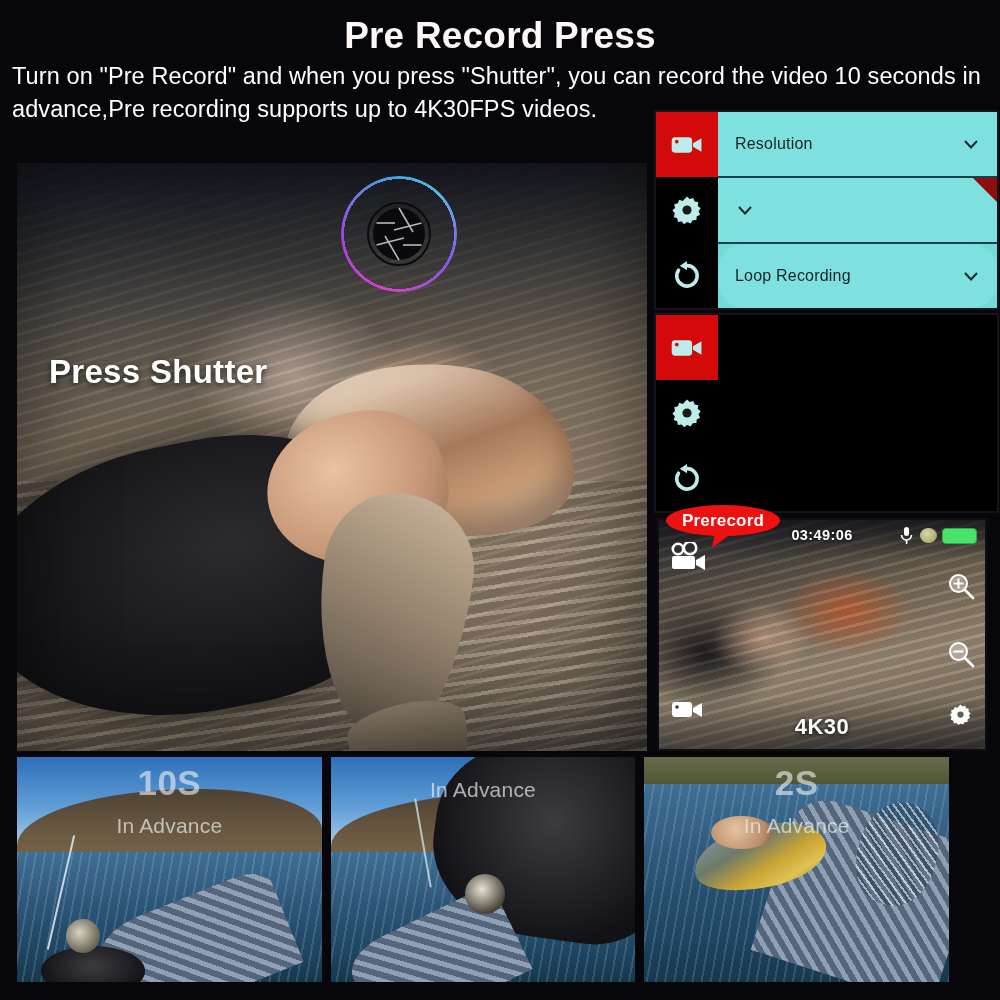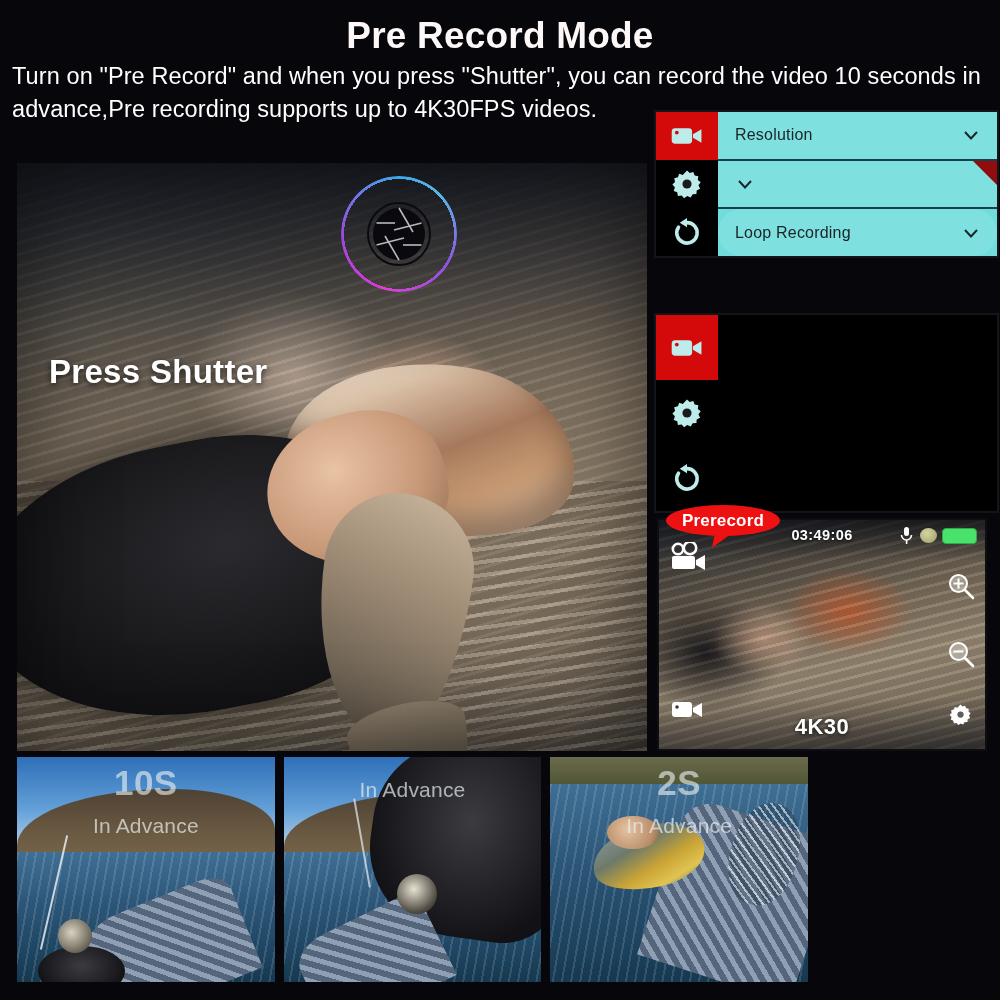--- a/index.html
+++ b/index.html
@@ -148,21 +148,21 @@
     width: 64px; height: 64px;
   }
 
   
   .menu-panel {
     position: absolute;
     display: flex;
     background: #000;
     border: 2px solid #14151b;
   }
-  #menu1 { left: 654px; top: 110px; width: 345px; height: 148px; }
+  #menu1 { left: 654px; top: 110px; width: 345px; height: 200px; }
   #menu2 { left: 654px; top: 313px; width: 345px; height: 200px; }
 
   .menu-side {
     width: 62px; flex: none;
     display: flex; flex-direction: column;
     background: #000;
   }
   .side-item {
     flex: 1 1 0;
     display: flex; align-items: center; justify-content: center;
@@ -295,21 +295,21 @@
     font-size: 22px;
     font-weight: 700;
     letter-spacing: 0.5px;
     text-shadow: 0 1px 4px rgba(0,0,0,0.85);
   }
 
   
   .thumbs {
     position: absolute;
     left: 17px; top: 757px;
-    width: 791px; height: 225px;
+    width: 932px; height: 225px;
     display: flex;
     gap: 9px;
   }
   .thumb {
     position: relative;
     flex: 1 1 0;
     overflow: hidden;
     background: #20303c;
   }
   .thumb .scene { position: absolute; inset: 0; }
@@ -371,21 +371,21 @@
     line-height: 24px;
     letter-spacing: 0.2px;
     margin-top: 13px;
   }
 </style>
 </head>
 <body>
 
 <div id="page">
 
-  <div class="header-title">Pre Record Mode</div>
+  <div class="header-title">Pre Record Press</div>
   <div class="header-body">Turn on "Pre Record" and when you press "Shutter", you can record the video 10 seconds in advance,Pre recording supports up to 4K30FPS videos.</div>
 
   <div class="hero">
     <div class="hero-photo"></div>
     <div class="hero-rock"></div>
     <div class="hero-rock2"></div>
     <div class="hero-topshadow"></div>
     <div class="hero-fish"></div>
     <div class="hero-arm"></div>
     <div class="hero-hand"></div>

